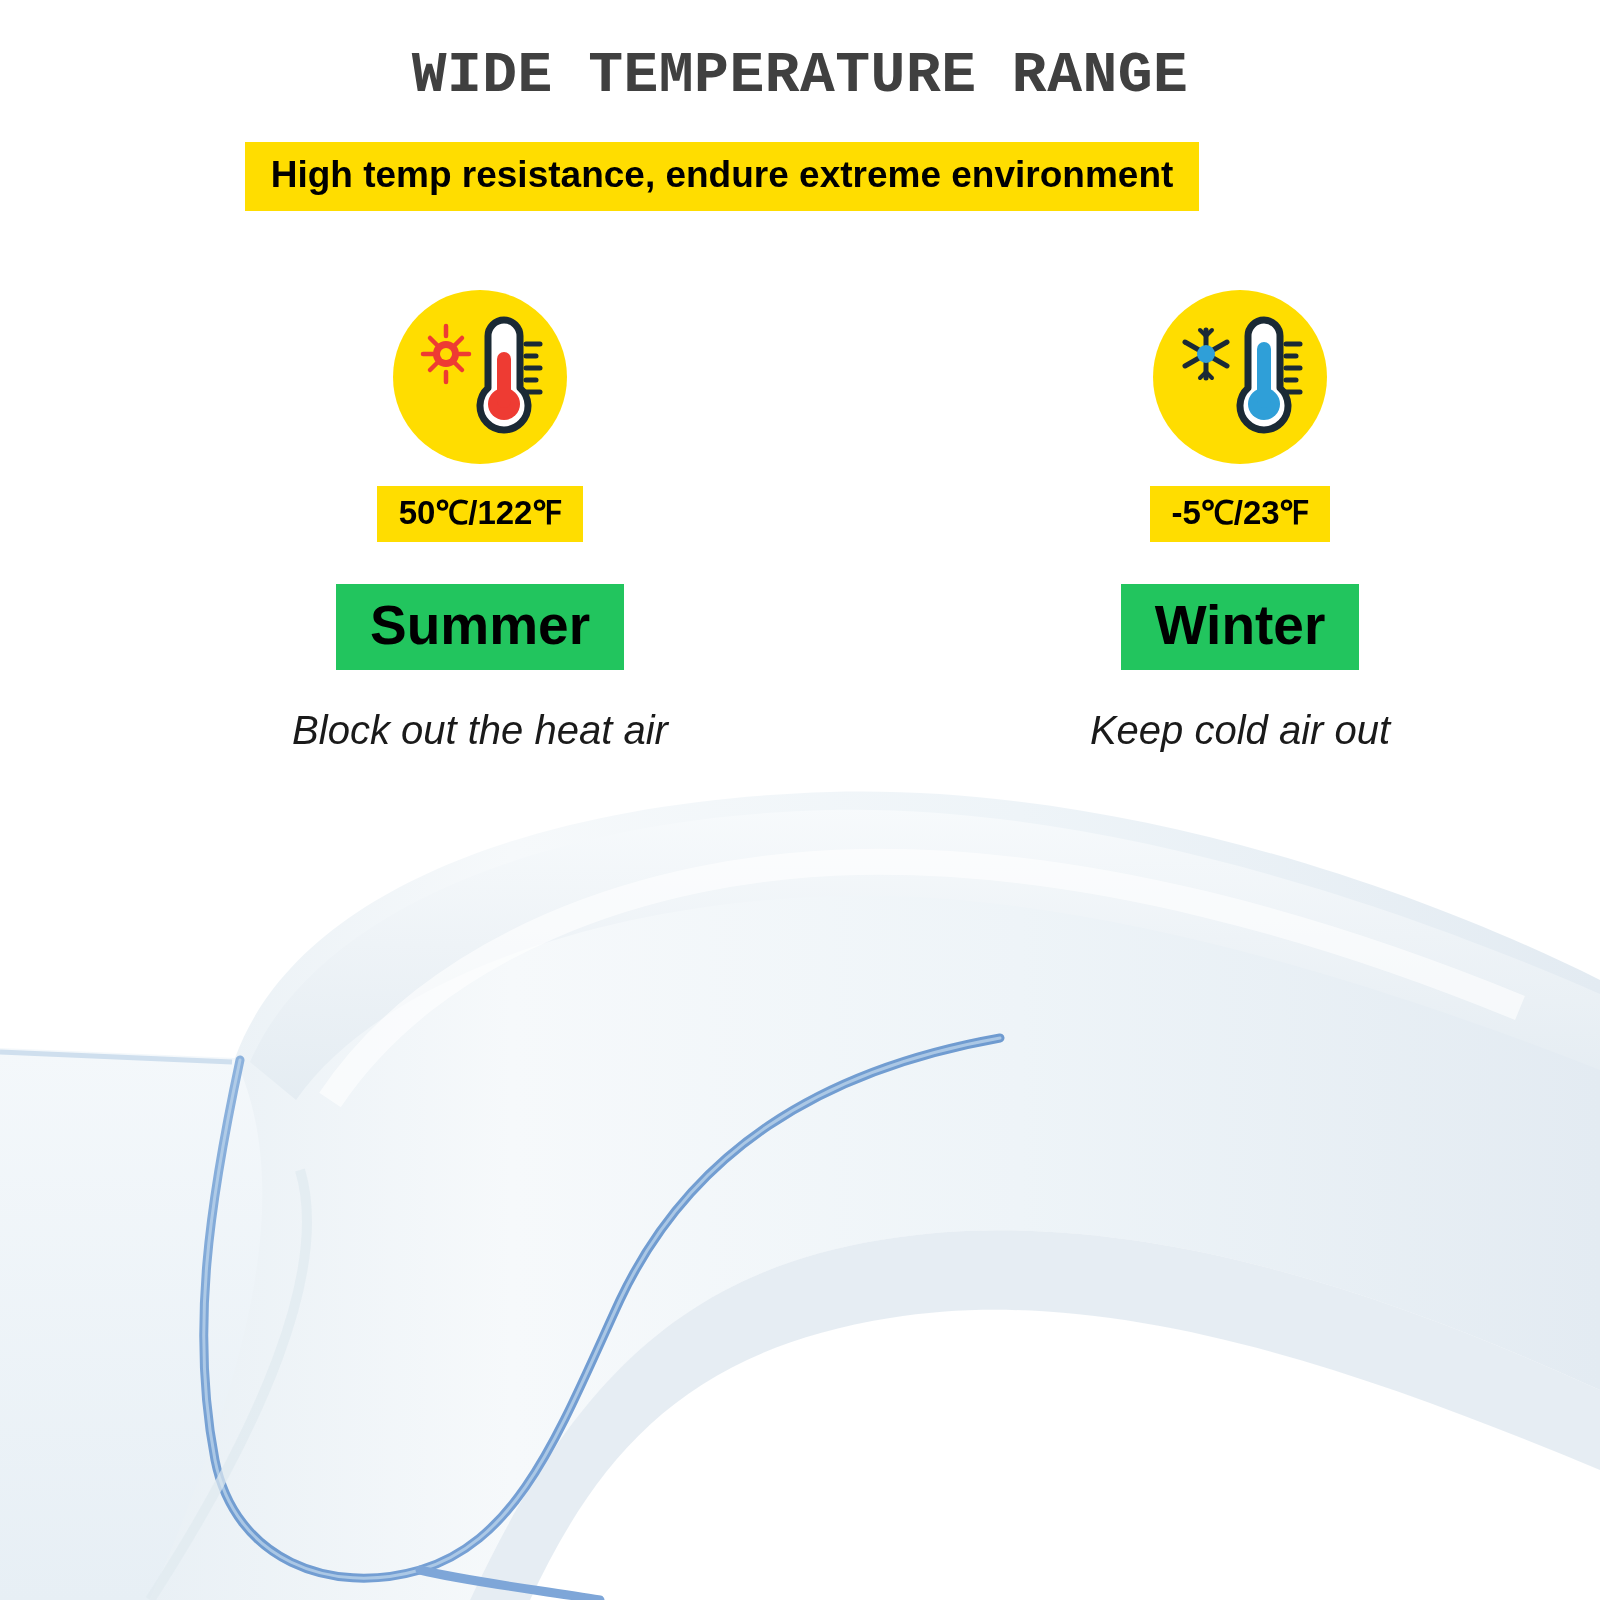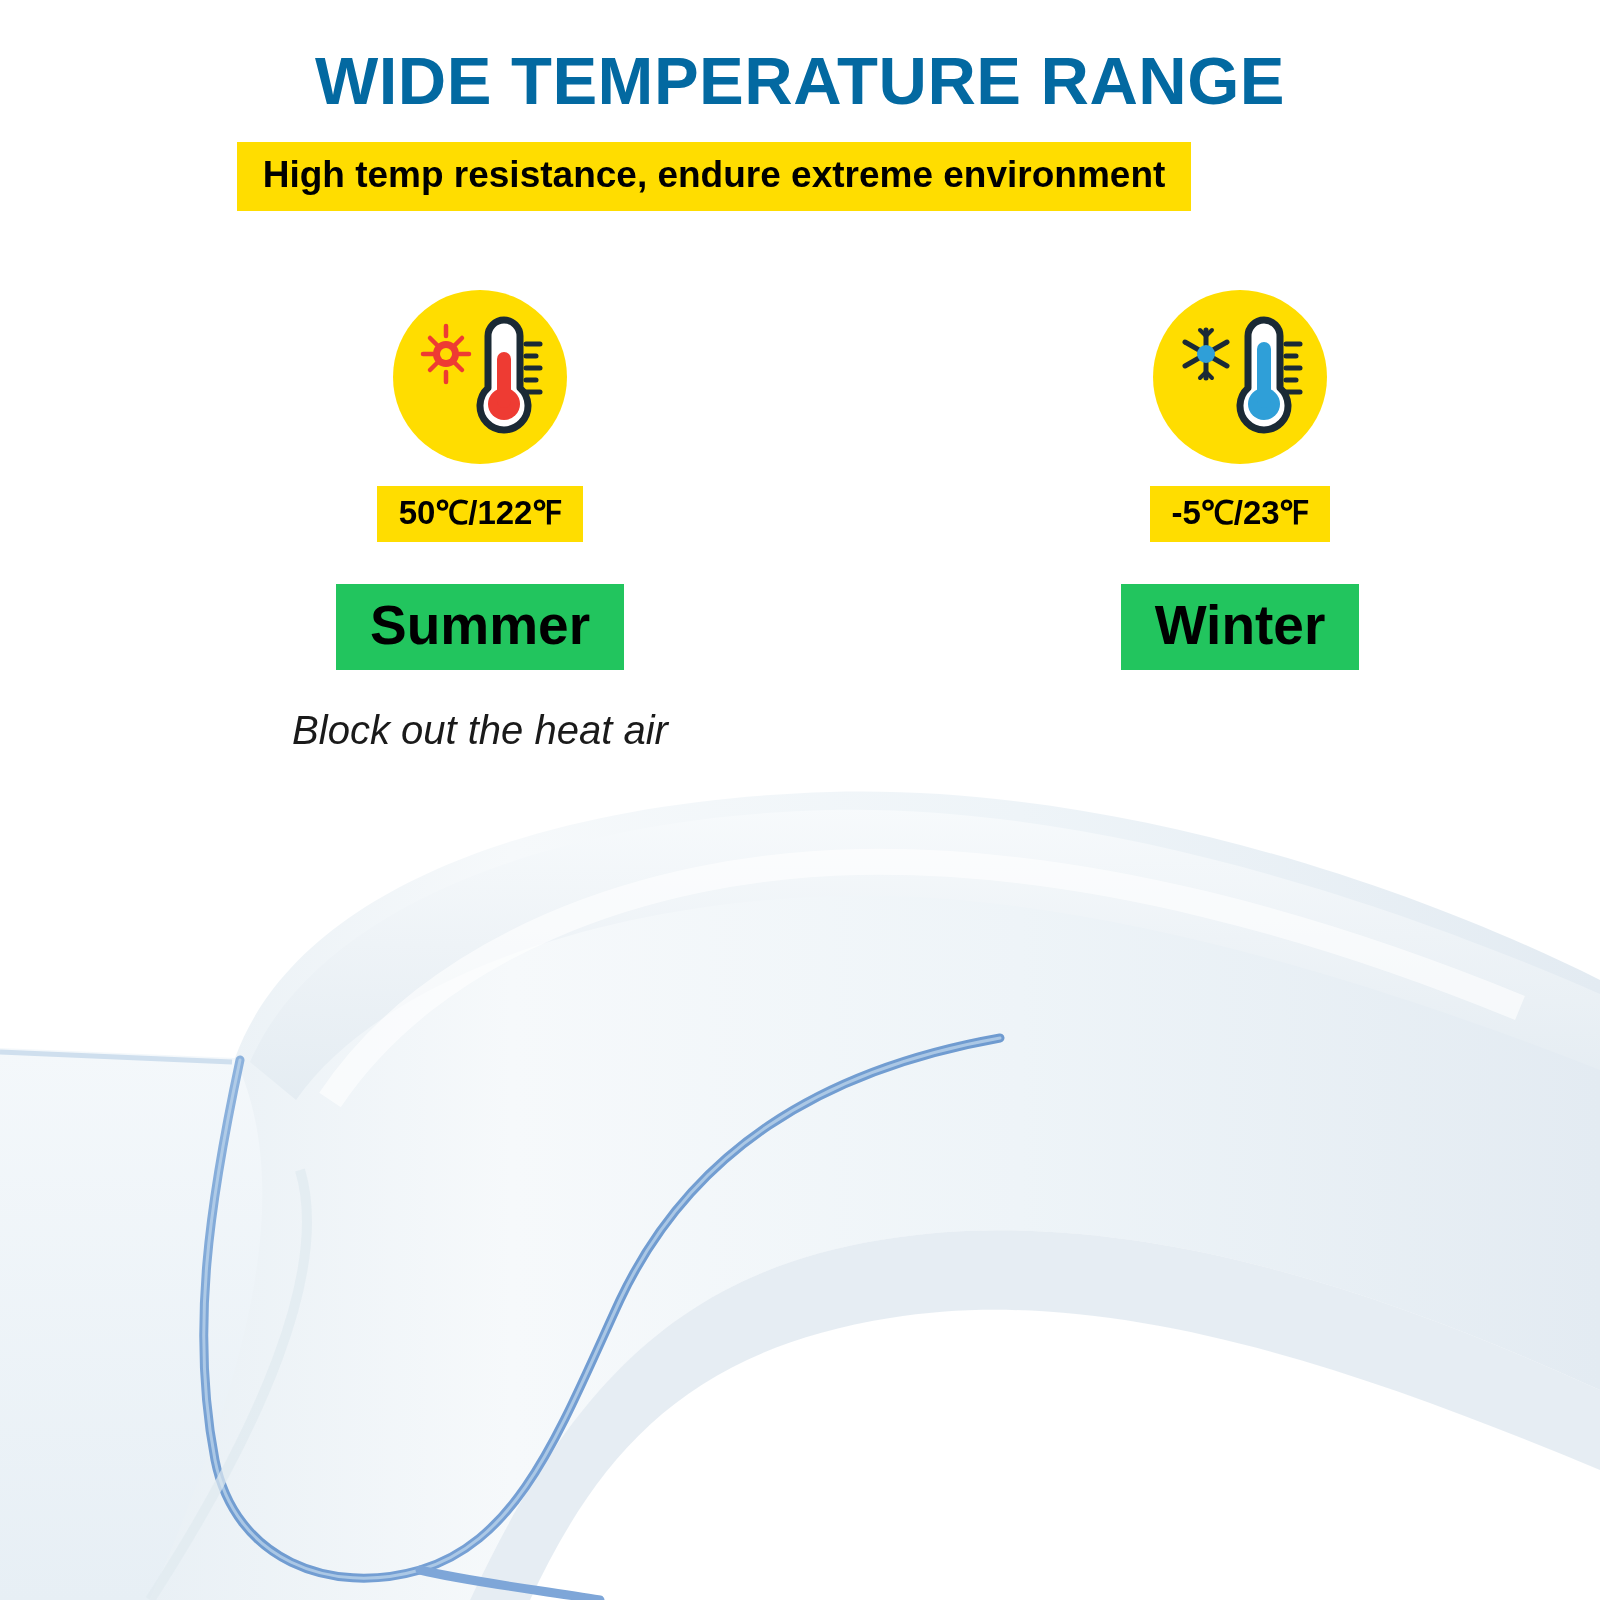--- a/index.html
+++ b/index.html
@@ -16,30 +16,31 @@
     color: #000000;
   }
 
   
   .title {
     position: absolute;
     top: 44px;
     left: 0;
     width: 1600px;
     text-align: center;
-    font-size: 67px;
+    font-size: 58px;
     font-weight: bold;
     letter-spacing: 0.5px;
-    color: #0369a1;
+    color: #404040;
     line-height: 1.1;
+    font-family: Liberation Mono, monospace;
   }
   .subtitle-wrap {
     position: absolute;
     top: 142px;
-    left: 4px;
+    left: 12px;
     width: 1420px;
     text-align: center;
   }
   .subtitle {
     display: inline-block;
     background: #ffdd00;
     padding: 12px 26px 14px 26px;
     font-size: 37px;
     font-weight: bold;
     color: #000;
@@ -201,20 +202,21 @@
   </div>
 
   <div class="temp-badge-wrap">
     <span class="temp-badge">-5℃/23℉</span>
   </div>
 
   <div class="season-wrap">
     <span class="season">Winter</span>
   </div>
 
+  <div class="caption">Keep cold air out</div>
 </div>
 
 <div class="photo">
   <svg width="1600" height="830" viewBox="0 0 1600 830" xmlns="http://www.w3.org/2000/svg">
     <defs>
       <linearGradient id="sheetTop" x1="0" y1="0" x2="0" y2="1">
         <stop offset="0%" stop-color="#f7fafc"></stop>
         <stop offset="45%" stop-color="#eef3f7"></stop>
         <stop offset="100%" stop-color="#e4ecf2"></stop>
       </linearGradient>

